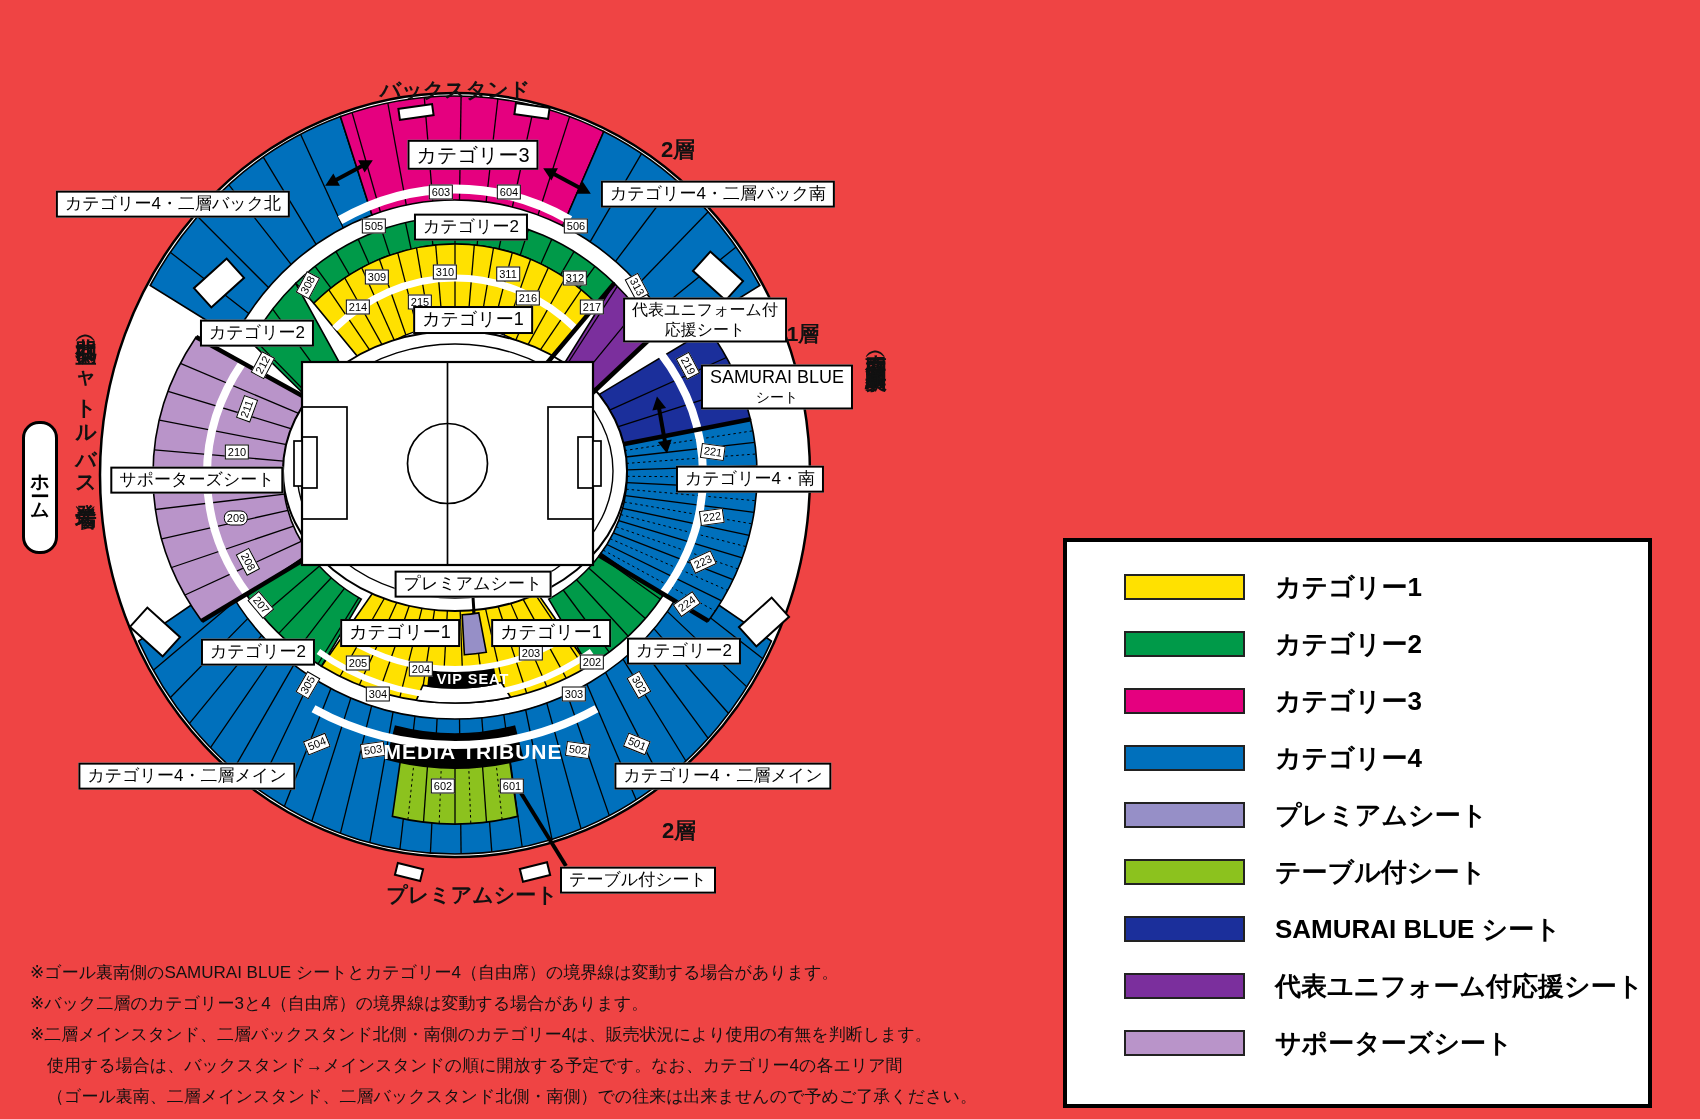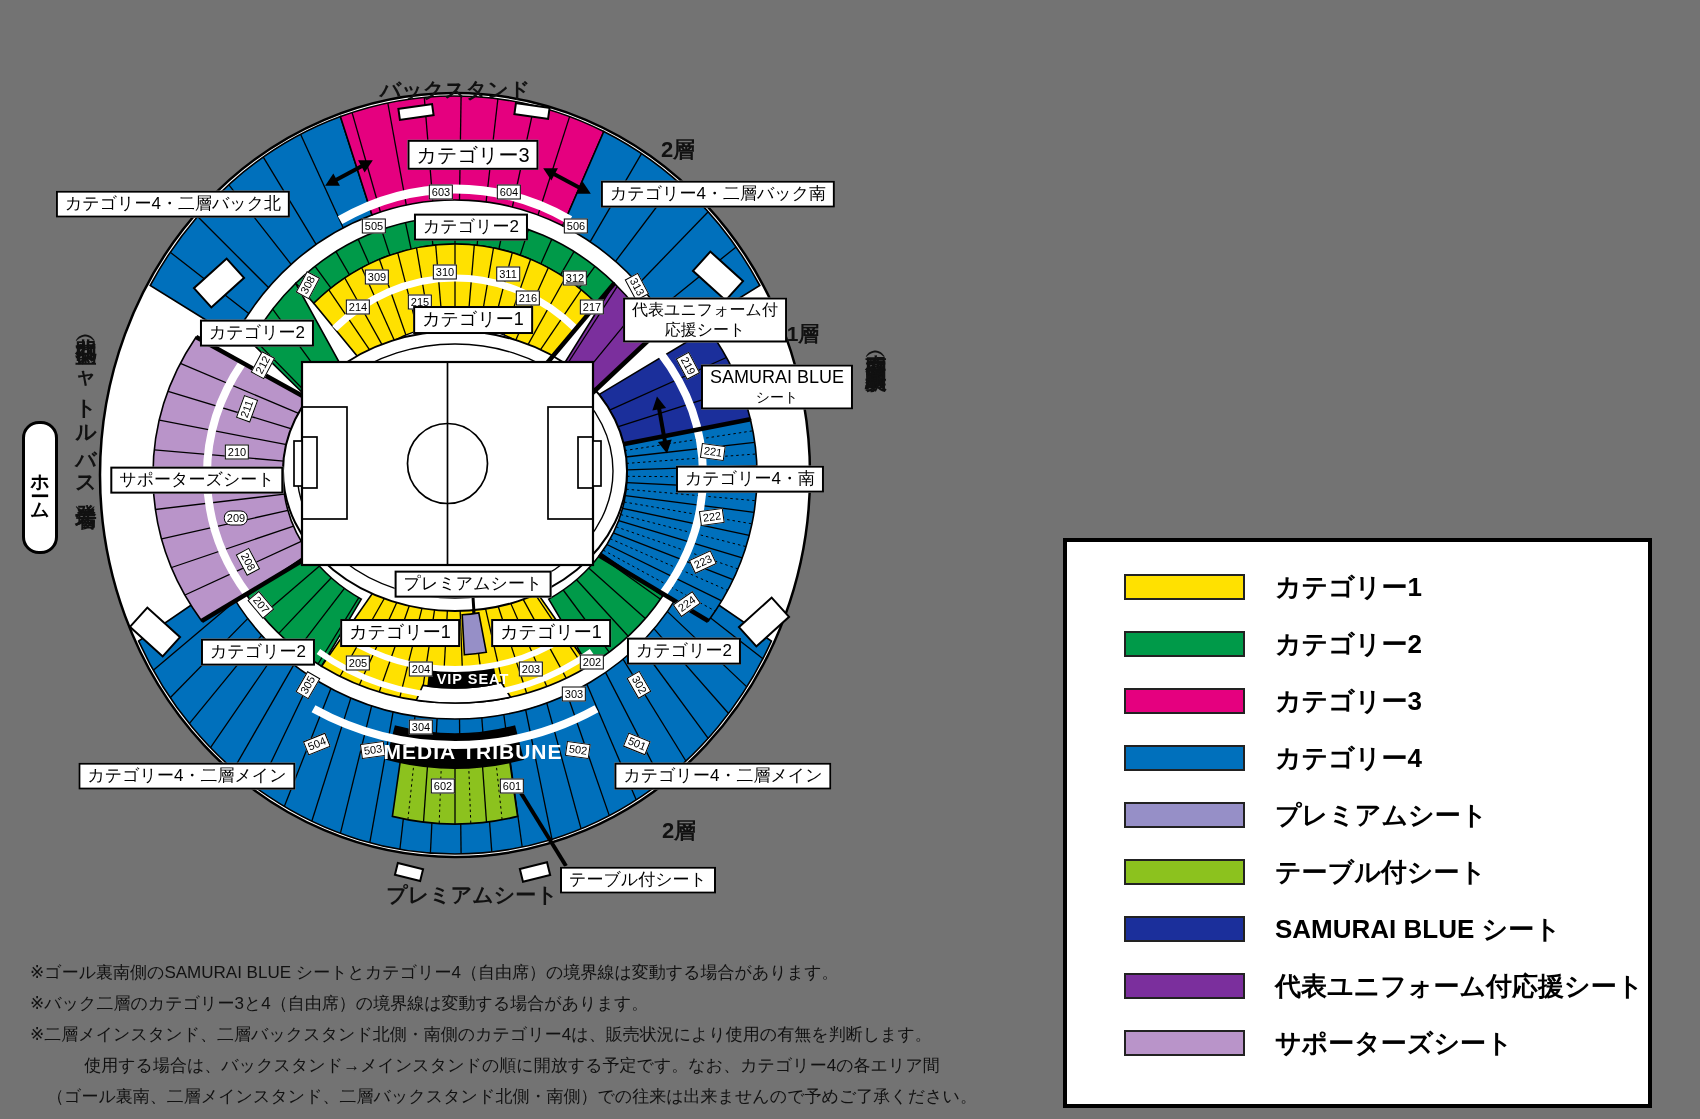--- a/index.html
+++ b/index.html
@@ -1,36 +1,36 @@
 <!DOCTYPE html>
 <html><head>
 <meta charset="utf-8">
 <style>
   html,body{margin:0;padding:0;background:#fff;}
-  #screen{position:relative;width:1700px;height:1119px;background:#737373;
+  #screen{position:relative;width:1700px;height:1119px;background:#ef4444;
     font-family:"Liberation Sans","DejaVu Sans",sans-serif;overflow:hidden;color:#000;}
   #map-svg{position:absolute;left:0;top:0;z-index:1;}
   .bx{position:absolute;transform:translate(-50%,-50%);background:#fff;border:2.5px solid #000;
 format      font-weight:bold;color:#000;white-space:nowrap;padding:1px 7px;text-align:center;z-index:6;line-height:1.22;}
   .plain{position:absolute;transform:translate(-50%,-50%);font-weight:bold;color:#111;white-space:nowrap;z-index:6;}
   .bandtext{position:absolute;transform:translate(-50%,-50%);color:#fff;font-weight:bold;z-index:6;white-space:nowrap;}
   .vert{position:absolute;writing-mode:vertical-rl;font-weight:bold;color:#111;z-index:6;letter-spacing:2px;}
   .chip{position:absolute;background:#fff;border:1.5px solid #000;font-size:11px;line-height:13px;
       padding:0 2px;z-index:5;white-space:nowrap;color:#000;}
   #home-pill{position:absolute;left:22px;top:421px;width:30px;height:127px;border:3px solid #000;
       border-radius:17px;display:flex;align-items:center;justify-content:center;z-index:6;background:#fff;}
   #home-pill span{writing-mode:vertical-rl;font-size:19px;font-weight:bold;letter-spacing:3px;}
   #legend{position:absolute;left:1063px;top:538px;width:589px;height:570px;border:4px solid #000;
       background:#fff;box-sizing:border-box;padding-top:32px;z-index:6;}
   .lg-row{display:flex;align-items:center;height:26px;margin-bottom:31px;}
   .lg-swatch{display:inline-block;width:121px;height:26px;border:2px solid #222;box-sizing:border-box;margin-left:57px;flex:none;}
   .lg-label{margin-left:30px;font-size:26px;font-weight:bold;white-space:nowrap;}
   #notes{position:absolute;left:30px;top:957px;z-index:6;}
   .note-line{font-size:17px;line-height:31px;white-space:nowrap;color:#111;}
-  .note-line.indent{padding-left:17px;text-align:center;}
+  .note-line.indent{padding-left:17px;}
 </style>
 </head>
 <body>
 
 <div id="screen">
 
   <svg id="map-svg" width="900" height="920" viewBox="0 0 900 920">
       <ellipse cx="455" cy="475" rx="355" ry="382" fill="#fff" stroke="#000" stroke-width="2.5"></ellipse>
       <path d="M340.4,116.6 A352,379 0 0 0 150.2,285.5 L234.2,337.5 A255,275 0 0 1 372.0,215.0 Z" fill="#0070bc" stroke="#000" stroke-width="1.6"></path>
       <line x1="343.2" y1="227.8" x2="300.7" y2="134.4" stroke="#000" stroke-width="1.3"></line>
@@ -292,24 +292,24 @@
       <div class="chip" style="left: 703px; top: 562px; transform: translate(-50%, -50%) rotate(-25deg);">223</div>
       <div class="chip" style="left: 687px; top: 604px; transform: translate(-50%, -50%) rotate(-35deg);">224</div>
       <div class="chip" style="left: 263px; top: 365px; transform: translate(-50%, -50%) rotate(-62deg);">212</div>
       <div class="chip" style="left: 247px; top: 409px; transform: translate(-50%, -50%) rotate(-70deg);">211</div>
       <div class="chip" style="left: 237px; top: 452px; transform: translate(-50%, -50%) rotate(0deg);">210</div>
       <div class="chip" style="left: 236px; top: 518px; transform: translate(-50%, -50%) rotate(0deg); border-radius: 7px;">209</div>
       <div class="chip" style="left: 248px; top: 562px; transform: translate(-50%, -50%) rotate(62deg);">208</div>
       <div class="chip" style="left: 261px; top: 605px; transform: translate(-50%, -50%) rotate(50deg);">207</div>
       <div class="chip" style="left: 358px; top: 663px; transform: translate(-50%, -50%) rotate(0deg);">205</div>
       <div class="chip" style="left: 421px; top: 669px; transform: translate(-50%, -50%) rotate(0deg);">204</div>
-      <div class="chip" style="left: 531px; top: 669px; transform: translate(-50%, -50%) rotate(0deg);">203</div>
+      <div class="chip" style="left: 531px; top: 653px; transform: translate(-50%, -50%) rotate(0deg);">203</div>
       <div class="chip" style="left: 592px; top: 662px; transform: translate(-50%, -50%) rotate(0deg);">202</div>
       <div class="chip" style="left: 308px; top: 685px; transform: translate(-50%, -50%) rotate(-60deg);">305</div>
-      <div class="chip" style="left: 378px; top: 727px; transform: translate(-50%, -50%) rotate(0deg); margin-left: 43px;">304</div>
+      <div class="chip" style="left: 378px; top: 694px; transform: translate(-50%, -50%) rotate(0deg);">304</div>
       <div class="chip" style="left: 574px; top: 694px; transform: translate(-50%, -50%) rotate(0deg); text-align: right;">303</div>
       <div class="chip" style="left: 639px; top: 685px; transform: translate(-50%, -50%) rotate(60deg);">302</div>
       <div class="chip" style="left: 317px; top: 744px; transform: translate(-50%, -50%) rotate(-22deg);">504</div>
       <div class="chip" style="left: 373px; top: 750px; transform: translate(-50%, -50%) rotate(-8deg);">503</div>
       <div class="chip" style="left: 578px; top: 750px; transform: translate(-50%, -50%) rotate(8deg);">502</div>
       <div class="chip" style="left: 637px; top: 744px; transform: translate(-50%, -50%) rotate(22deg);">501</div>
       <div class="chip" style="left: 443px; top: 786px; transform: translate(-50%, -50%) rotate(0deg);">602</div>
       <div class="chip" style="left: 512px; top: 786px; transform: translate(-50%, -50%) rotate(0deg);">601</div>
     </div>
 

